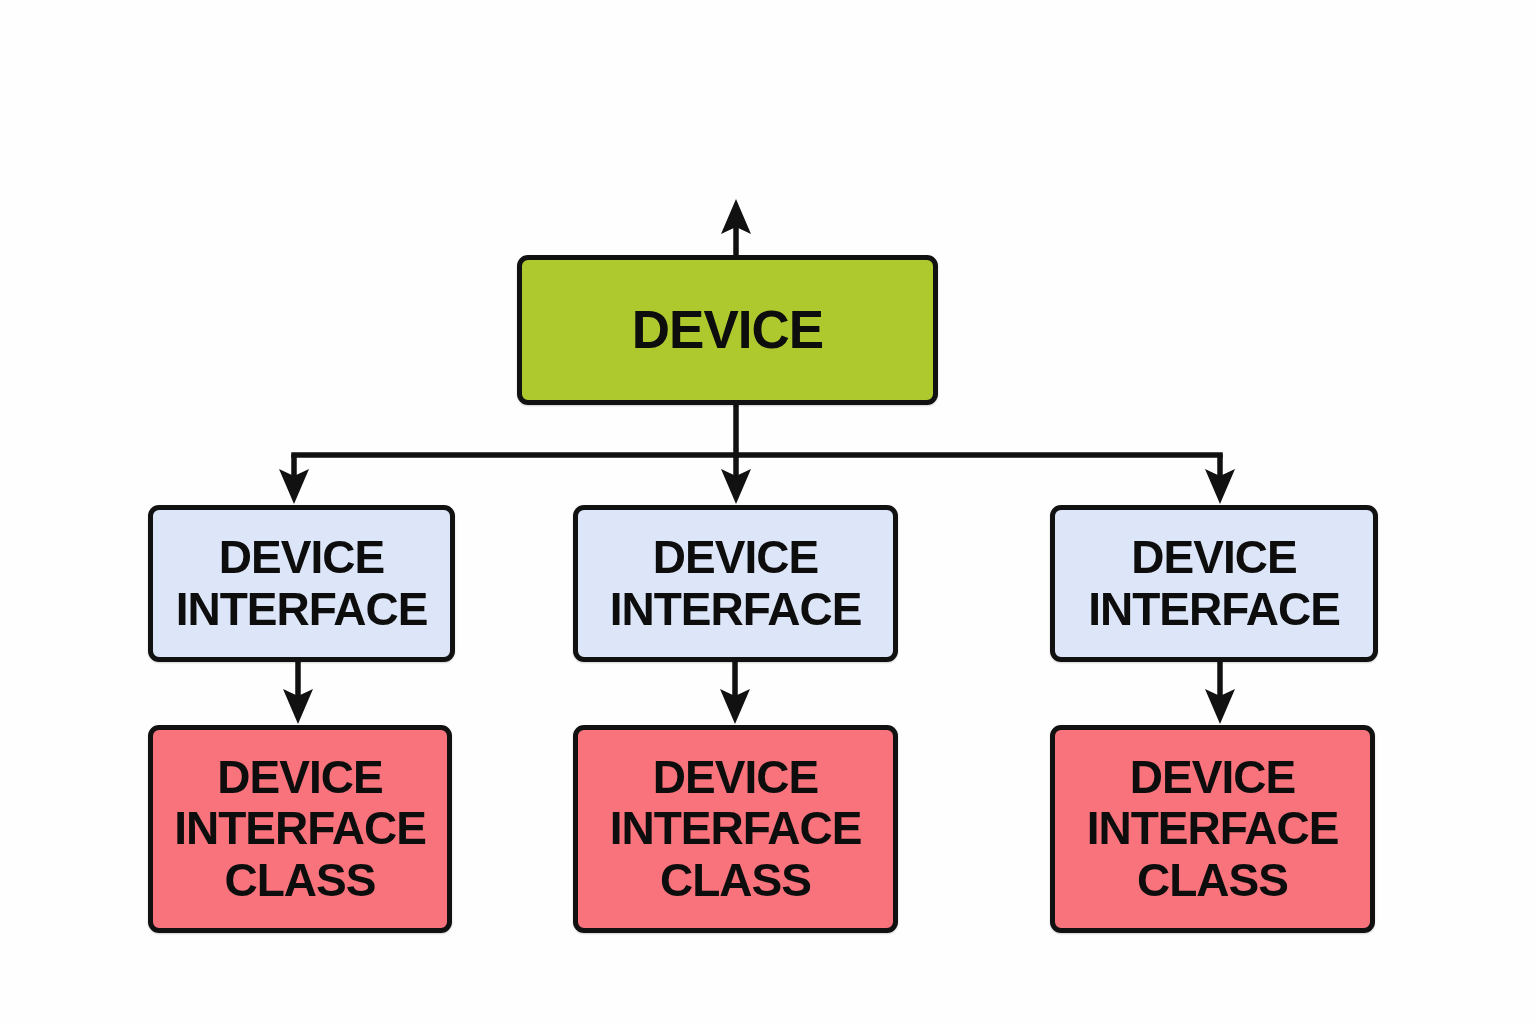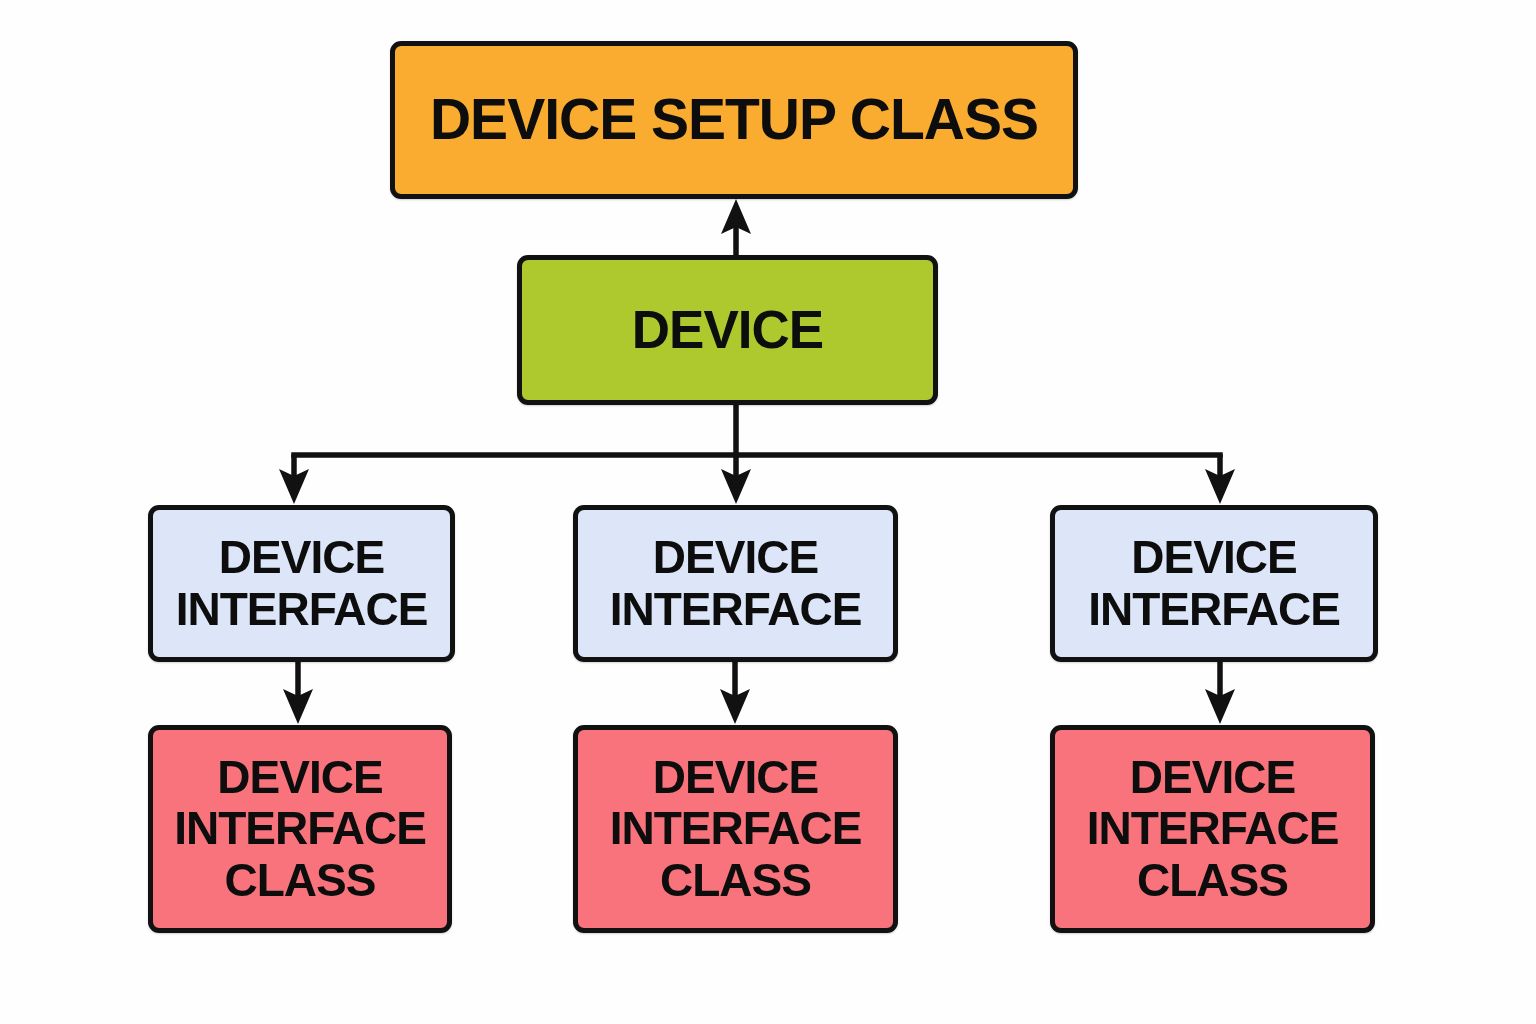--- a/index.html
+++ b/index.html
@@ -103,23 +103,20 @@
     <g>
       <line x1="735" y1="661" x2="735" y2="696"></line>
       <polygon points="735,724 720,689 735,696 750,689"></polygon>
     </g>
     <g>
       <line x1="1220" y1="661" x2="1220" y2="696"></line>
       <polygon points="1220,724 1205,689 1220,696 1235,689"></polygon>
     </g>
   </svg>
 
-  <div class="node n-setup" style="background: rgb(249, 172, 48);">
-    <span class="node-label">DEVICE SETUP CLASS</span>
-  </div>
 
   <div class="node n-device" style="background: rgb(173, 201, 45);">
     <span class="node-label">DEVICE</span>
   </div>
 
   <div class="node n-if-l" style="background: rgb(220, 230, 248);">
     <span class="node-label">DEVICE
 INTERFACE</span>
   </div>
 

